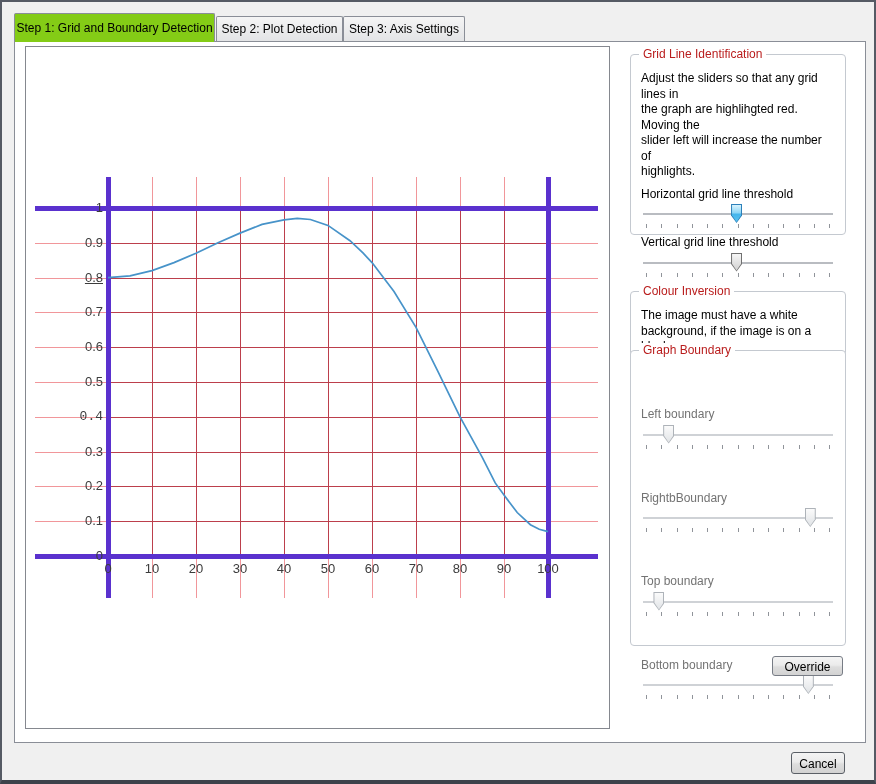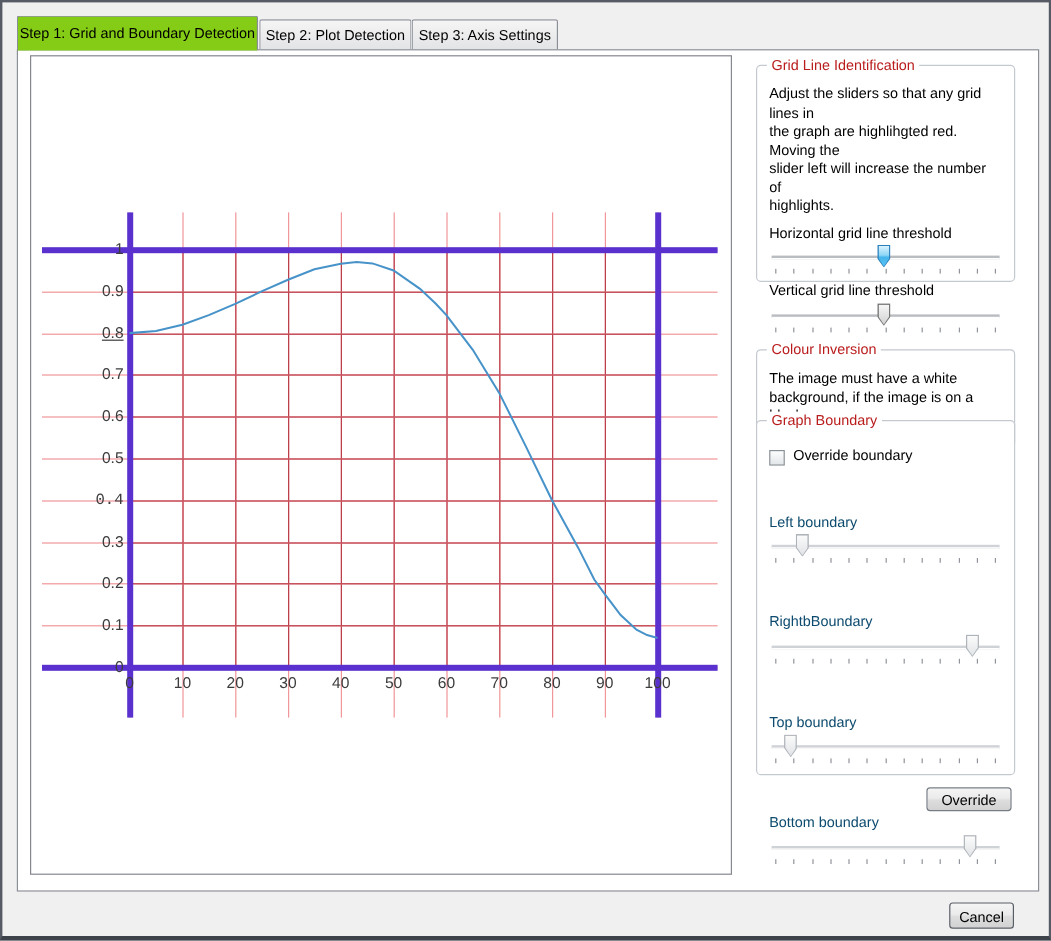--- a/index.html
+++ b/index.html
@@ -18,21 +18,21 @@
   .xlab{width:34px;text-align:center;}
   .curve-svg{position:absolute;left:0;top:0;z-index:9;pointer-events:none;}
   
   .group{position:absolute;left:628px;width:216px;box-sizing:border-box;border:1px solid #c4c9d0;border-radius:4px;background:#fff;z-index:6;}
   .group-title{position:absolute;top:-8px;left:8px;background:#fff;padding:0 4px;font-size:12px;color:#b91c1c;}
   .group-body{padding:16px 10px 6px 10px;line-height:15.5px;}
   .desc{white-space:pre-line;margin:0 0 7px 0;}
   
   .slider{margin-bottom:4px;}
   .slider-label{margin:5px 0 2px 0;}
-  .slider.disabled .slider-label{color:#0c4a6e;margin-top:40px;}
+  .slider.disabled .slider-label{color:#737373;margin-top:40px;}
   .slider-track{position:relative;height:20px;cursor:pointer;}
   .track-line{position:absolute;left:2px;right:2px;top:9px;height:2px;background:#b9bcc1;border-bottom:1px solid #fff;}
   .slider.disabled .track-line{background:#cfd2d6;}
   .thumb{position:absolute;top:0;width:11px;height:19px;clip-path:polygon(0 0,100% 0,100% 60%,50% 100%,0 60%);background:#707070;}
   .thumb-inner{position:absolute;left:1px;top:1px;right:1px;bottom:1px;clip-path:polygon(0 0,100% 0,100% 60%,50% 100%,0 60%);background:linear-gradient(#f6f6f6,#d0d0d0);}
   .slider.focused .thumb{background:#2c80ba;}
   .slider.focused .thumb-inner{background:linear-gradient(#d9f3fd 0%,#8ed6f6 45%,#45b5ec 55%,#59c2f0 100%);}
   .slider.disabled .thumb{background:#aeb3b9;}
   .slider.disabled .thumb-inner{background:linear-gradient(#fbfbfb,#e0e3e6);}
   .ticks{display:flex;justify-content:space-between;padding:0 5px;height:6px;}
@@ -204,24 +204,20 @@
       <div class="checkbox-row">
         <span class="checkbox checked"></span>
         <span>Image has white background</span>
       </div>
     </div>
   </div>
 
   <div class="group" style="top:348px;height:296px;">
     <span class="group-title">Graph Boundary</span>
     <div class="group-body">
-      <div class="checkbox-row">
-        <span class="checkbox"></span>
-        <span>Override boundary</span>
-      </div>
       <div class="slider-list">
           <div class="slider disabled">
             <div class="slider-label">Left boundary</div>
             <div class="slider-track">
               <div class="track-line"></div>
               <div class="thumb" style="left:calc(14% - 5px);">
                 <div class="thumb-inner"></div>
               </div>
             </div>
             <div class="ticks">

